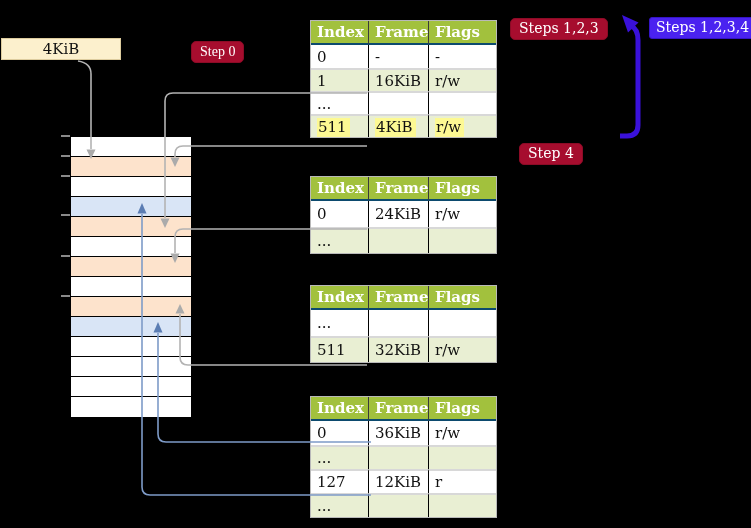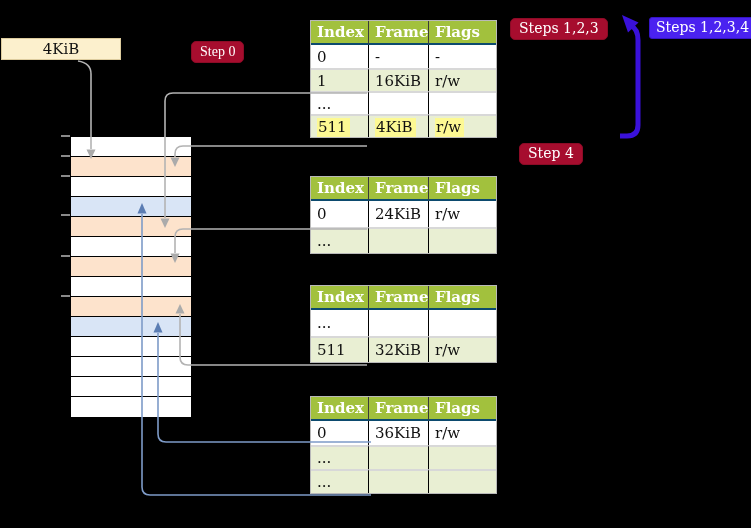--- a/index.html
+++ b/index.html
@@ -181,20 +181,25 @@
           <tr>
             <td>0</td>
             <td>36KiB</td>
             <td>r/w</td>
           </tr>
           <tr class="shaded">
             <td>...</td>
             <td></td>
             <td></td>
           </tr>
+          <tr>
+            <td>127</td>
+            <td>12KiB</td>
+            <td>r</td>
+          </tr>
           <tr class="shaded">
             <td>...</td>
             <td></td>
             <td></td>
           </tr>
         </tbody>
       </table>
     </div>
 
   <svg class="overlay" viewBox="0 0 751 528">

